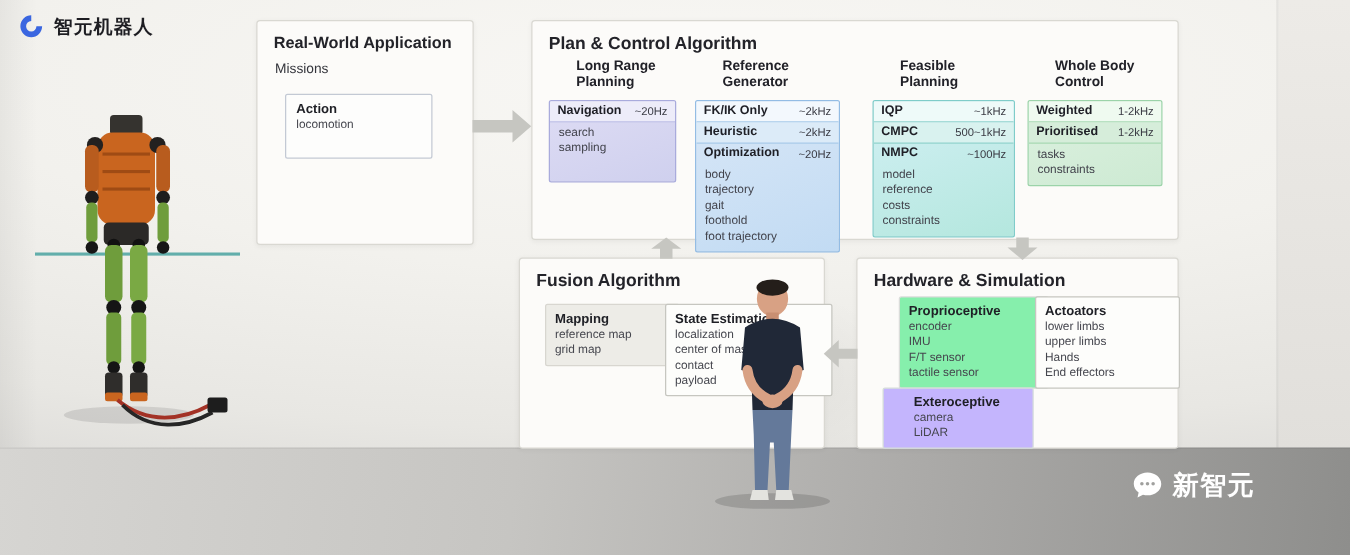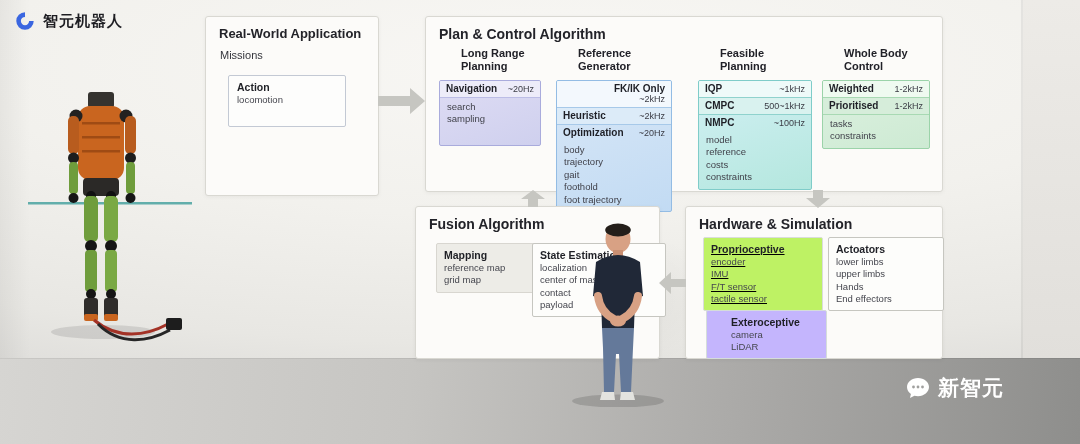--- a/index.html
+++ b/index.html
@@ -56,39 +56,39 @@
   .row { display:flex; justify-content:space-between; align-items:flex-end; padding:2.5px 6px; }
   .nm { font-weight:700; font-size:10px; color:#1e1f26; white-space:nowrap; }
   .rt { font-size:9px; color:#3a3b44; margin-left:6px; white-space:nowrap; }
   .items { padding:3px 7px 5px; }
   .items > div { font-size:9.5px; color:#41424b; line-height:1.32; }
 
   .blk-purple { background:linear-gradient(160deg,#dedcf4,#cfd0ee); border:1px solid #a9abdc; min-height:64px; }
   .blk-purple .row { background:#edecf9; border-bottom:1px solid #bcbde6; }
 
   .blk-blue { background:linear-gradient(160deg,#d8e7f7,#c2dbf3); border:1px solid #93bce4; }
-  .r-b1 { background:#f3f8fd; border-bottom:1px solid #a7c9e9;flex-direction:column; }
+  .r-b1 { background:#f3f8fd; border-bottom:1px solid #a7c9e9; }
   .r-b2 { background:#dcebf8; border-bottom:1px solid #a7c9e9; }
 
   .blk-teal { background:linear-gradient(160deg,#d2f0f4,#b4e7de); border:1px solid #7fccc9; }
   .r-t1 { background:#eefaf9; border-bottom:1px solid #8fd2cd; }
   .r-t2 { background:#d9f2ef; border-bottom:1px solid #8fd2cd; }
 
   .blk-green { background:linear-gradient(160deg,#ddf1e0,#cdead3); border:1px solid #9bd3a9; }
   .r-g1 { background:#effaf0; border-bottom:1px solid #a8d9b3; }
   .r-g2 { background:#d6edda; border-bottom:1px solid #a8d9b3; }
 
   
   .p-fusion { left:415px; top:206px; width:243px; height:151px; }
   .p-hw { left:685px; top:206px; width:256px; height:151px; }
   .sbox { position:absolute; border-radius:2px; padding:5px 7px; }
   .sbox .bi { line-height:1.3; }
   .box-map { left:20px; top:36px; width:92px; background:#edece7; border:1px solid #d8d6d0; }
   .box-state { left:116px; top:36px; width:118px; background:#fdfdfb; border:1px solid #c6c6c0; }
-  .box-prop { left:17px; top:30px; width:104px; background:#bef264; border:1px solid #dadcda;text-decoration:underline; }
+  .box-prop { left:33px; top:30px; width:104px; background:#86efac; border:1px solid #dadcda; }
   .box-act { left:142px; top:30px; width:100px; background:#fdfdfb; border:1px solid #c6c6c0; }
   .box-ext { left:20px; top:103px; width:88px; background:#c4b5fd; border:1px solid #d5ddda;padding-left:24px; }
   .box-ext .bi { line-height:1.25; }
 
   
   .arrows { position:absolute; left:0; top:0; width:1080px; height:444px; pointer-events:none; }
 
   
   .robot { position:absolute; left:28px; top:88px; }
   .presenter { position:absolute; left:560px; top:222px; }

